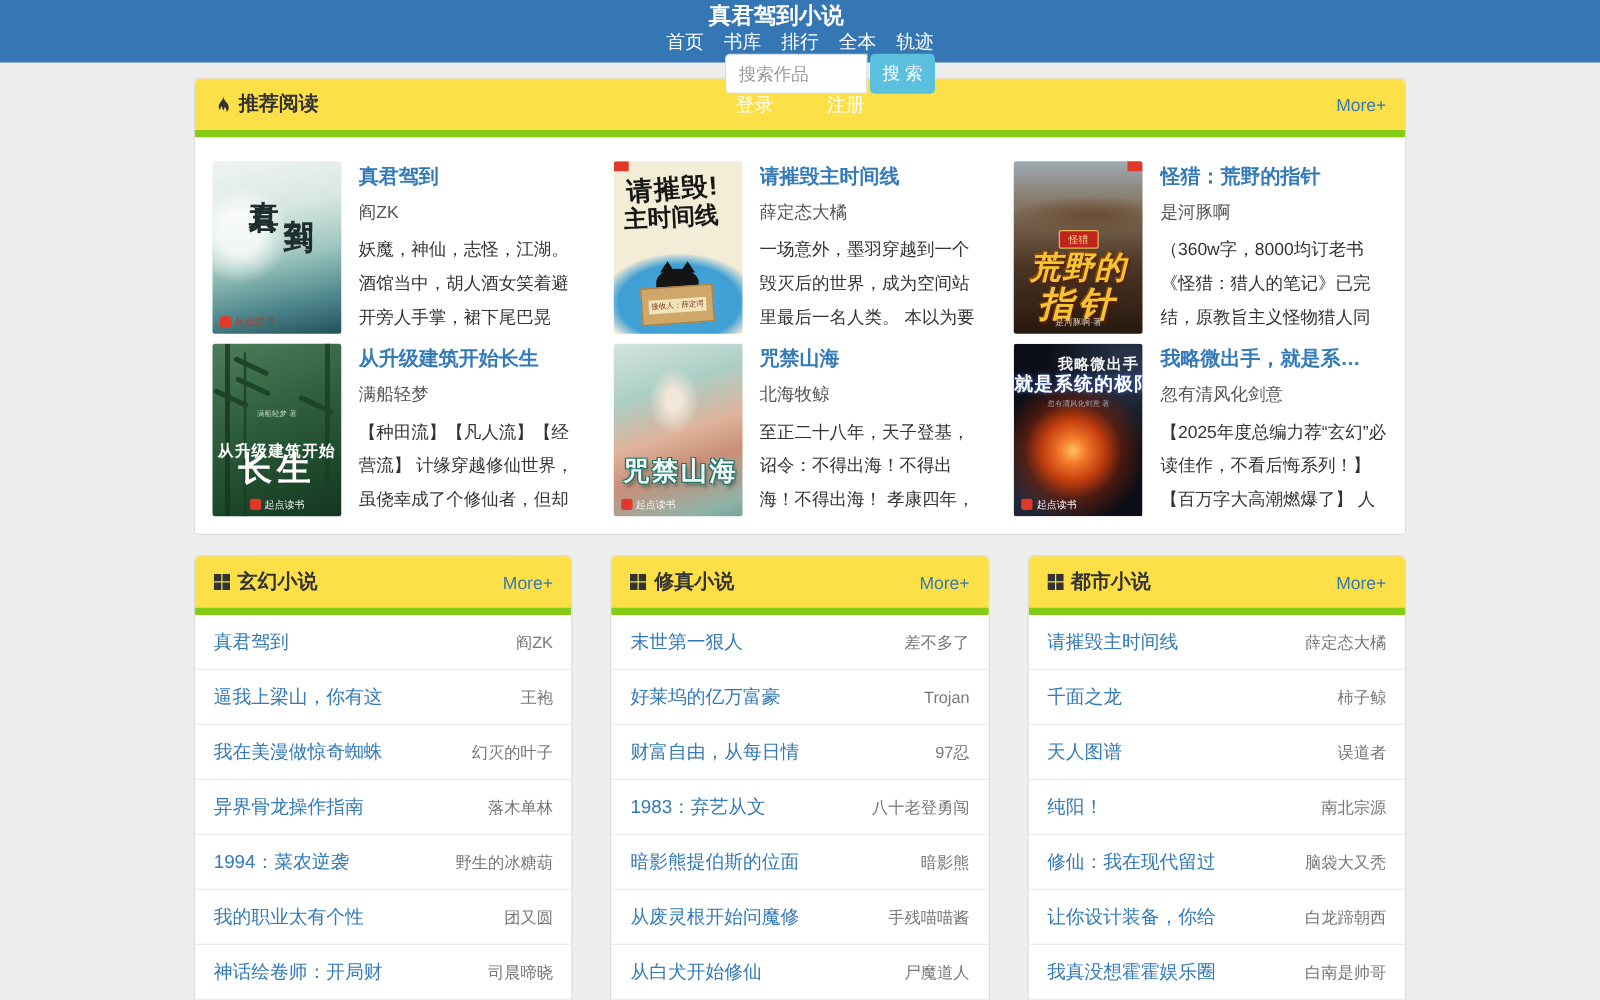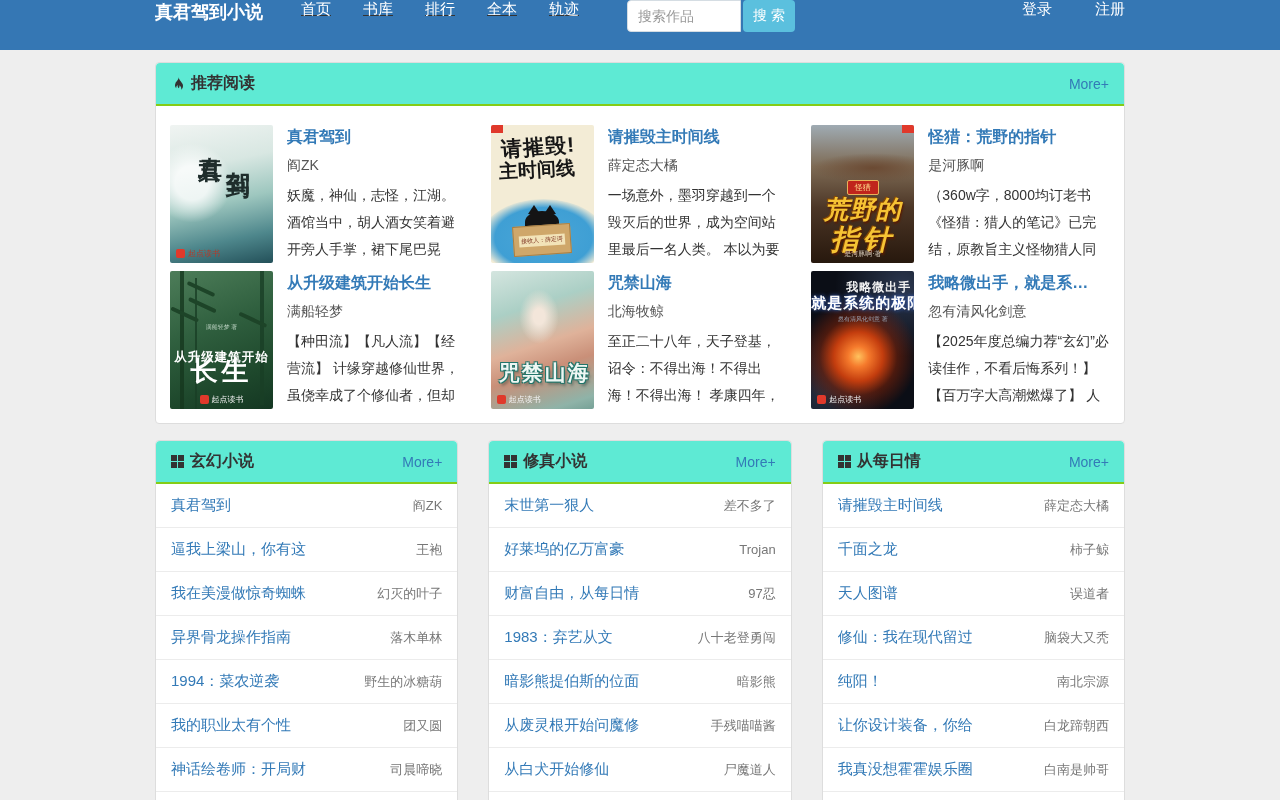--- a/index.html
+++ b/index.html
@@ -6,23 +6,23 @@
   html,body { width:1280px; height:800px; overflow:hidden; }
   body {
     background:#eeeeee;
     font-family:"Liberation Sans","DejaVu Sans",sans-serif;
     color:#333;
   }
   a { text-decoration:none; cursor:pointer; }
 
   
   .navbar { height:50px; background:#3577b4; }
-  .nav-inner { width:970px; height:50px; margin:0 auto; display:flex; align-items:flex-start; }
+  .nav-inner { width:970px; height:50px; margin:0 auto; display:flex; align-items:center;flex-direction:column; }
   .brand { color:#fff; font-size:18px; font-weight:bold; margin-right:38px; white-space:nowrap; }
-  .nav-links { display:flex; gap:32px;text-decoration:underline; }
+  .nav-links { display:flex; gap:16px; }
   .nav-links a { color:#fff; font-size:15px; }
   .searchbar { display:flex; margin-left:48px; }
   .searchbar input {
     width:114px; height:32px; border:1px solid #d5dde3; border-radius:4px 0 0 4px;
     padding:12px 10px; font-size:14px; outline:none; background:#fff; color:#333;
     font-family:"Liberation Sans","DejaVu Sans",sans-serif;
   }
   .searchbar input::placeholder { color:#999; }
   .searchbar button {
     height:32px; width:52px; margin-left:2px; border:none; border-radius:4px;
@@ -30,21 +30,21 @@
     font-family:"Liberation Sans","DejaVu Sans",sans-serif;
   }
   .nav-spacer { flex:1; }
   .auth { display:flex; gap:43px; }
   .auth a { color:#fff; font-size:15px; }
 
   
   .container { width:970px; margin:12px auto 0; }
   .panel { background:#fff; border:1px solid #ddd; border-radius:4px; }
   .panel-header {
-    background:#5eead4; border-bottom:2px solid #84cc16; border-radius:4px 4px 0 0;
+    background:#fde047; border-bottom:6px solid #84cc16; border-radius:4px 4px 0 0;
     padding:10px 15px; display:flex; align-items:center;
   }
   .panel-title { display:flex; align-items:center; gap:6px; font-size:16px; font-weight:bold; color:#333; }
   .panel-title svg { display:block; }
   .more { margin-left:auto; color:#337ab7; font-size:14px; }
 
   
   .books-grid { display:grid; grid-template-columns:repeat(3,1fr); gap:8px 22px; padding:19px 14px 14px; }
   .book-card { display:flex; gap:14px; min-width:0; }
   .cover { width:103px; height:138px; flex:none; border-radius:2px; position:relative; overflow:hidden; }
@@ -373,45 +373,45 @@
       <div class="panel-header">
         <span class="panel-title">
           <span>
             <svg width="13" height="13" viewBox="0 0 13 13" fill="#333">
               <rect x="0" y="0" width="6" height="6"></rect>
                 <rect x="7" y="0" width="6" height="6"></rect>
               <rect x="0" y="7" width="6" height="6"></rect>
                 <rect x="7" y="7" width="6" height="6"></rect>
             </svg>
           </span>
-          <span>从每日情</span>
+          <span>都市小说</span>
         </span>
         <a class="more">More+</a>
       </div>
       <div class="list-row">
         <a class="row-title">请摧毁主时间线</a>
         <span class="row-author">薛定态大橘</span>
       </div>
       <div class="list-row">
         <a class="row-title">千面之龙</a>
         <span class="row-author">柿子鲸</span>
       </div>
       <div class="list-row">
         <a class="row-title">天人图谱</a>
         <span class="row-author">误道者</span>
       </div>
       <div class="list-row">
+        <a class="row-title">纯阳！</a>
+        <span class="row-author">南北宗源</span>
+      </div>
+      <div class="list-row">
         <a class="row-title">修仙：我在现代留过</a>
         <span class="row-author">脑袋大又秃</span>
       </div>
       <div class="list-row">
-        <a class="row-title">纯阳！</a>
-        <span class="row-author">南北宗源</span>
-      </div>
-      <div class="list-row">
         <a class="row-title">让你设计装备，你给</a>
         <span class="row-author">白龙蹄朝西</span>
       </div>
       <div class="list-row">
         <a class="row-title">我真没想霍霍娱乐圈</a>
         <span class="row-author">白南是帅哥</span>
       </div>
       <div class="list-row">
         
         

